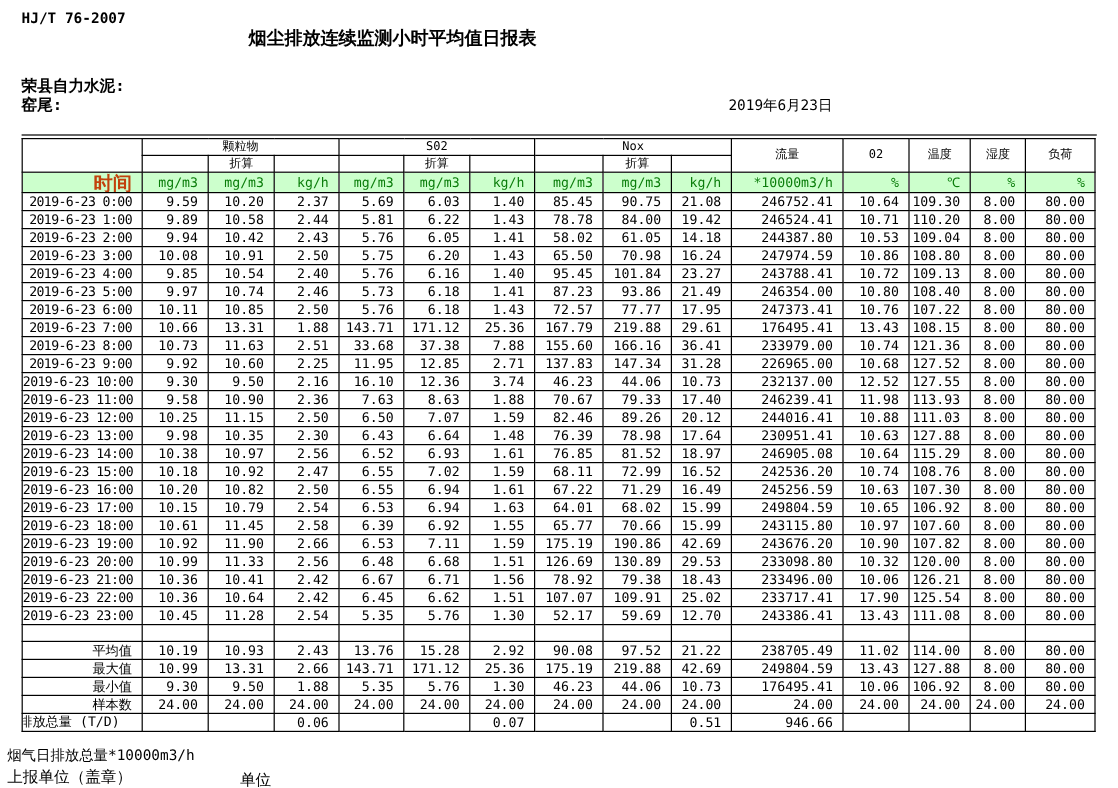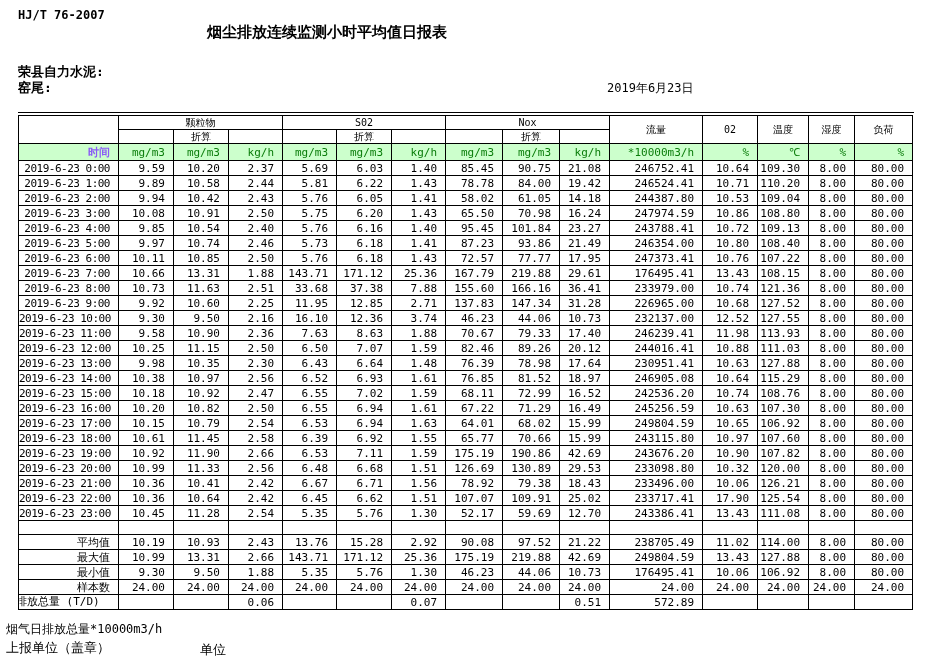--- a/index.html
+++ b/index.html
@@ -16,21 +16,21 @@
 
   table.rpt{position:absolute;left:18px;top:115px;width:894px;
             border-collapse:collapse;table-layout:fixed;}
   table.rpt td{border:1px solid #000;font-size:11px;line-height:13px;height:14px;
                padding:0 8px 0 0;text-align:right;white-space:nowrap;overflow:hidden;}
   tr.h1 td,tr.h2 td{text-align:center;padding:0;font-size:10px;}
   tr.h1 td{height:13px;}
   tr.h2 td{height:12px;}
   tr.hu td{height:16px;}
   td.g{background:#ccffcc;text-align:center;padding:0;color:#0a7d0a;font-size:11px;}
-  td.g.time-h{color:#8b5cf6;font-size:11px;font-weight:bold;}
+  td.g.time-h{color:#c2410c;font-size:16px;font-weight:bold;}
   td.time{letter-spacing:-0.5px;padding-right:6px;}
   td.sum-label{text-align:right;padding-right:4px;font-size:12px;}
   td.total-label{text-align:left;padding-right:0;overflow:visible;position:relative;font-size:12px;}
   td.total-label span{position:absolute;left:-14px;top:0;white-space:nowrap;}
   tr.gap td{height:13px;}
   .f1{position:absolute;left:6px;top:621px;font-size:12px;white-space:nowrap;}
   .f2{position:absolute;left:6px;top:639px;font-size:13px;white-space:nowrap;}
   .f3{position:absolute;left:200px;top:641px;font-size:13px;white-space:nowrap;}
 </style>
 </head>
@@ -603,21 +603,21 @@
           </td>
           <td></td>
           <td></td>
           <td>0.06</td>
           <td></td>
           <td></td>
           <td>0.07</td>
           <td></td>
           <td></td>
           <td>0.51</td>
-          <td>572.89</td>
+          <td>946.66</td>
           <td></td>
           <td></td>
           <td></td>
           <td></td>
         </tr>
       </tbody>
   </table>
 
   <div class="f1">烟气日排放总量*10000m3/h</div>
   <div class="f2">上报单位（盖章）</div>

